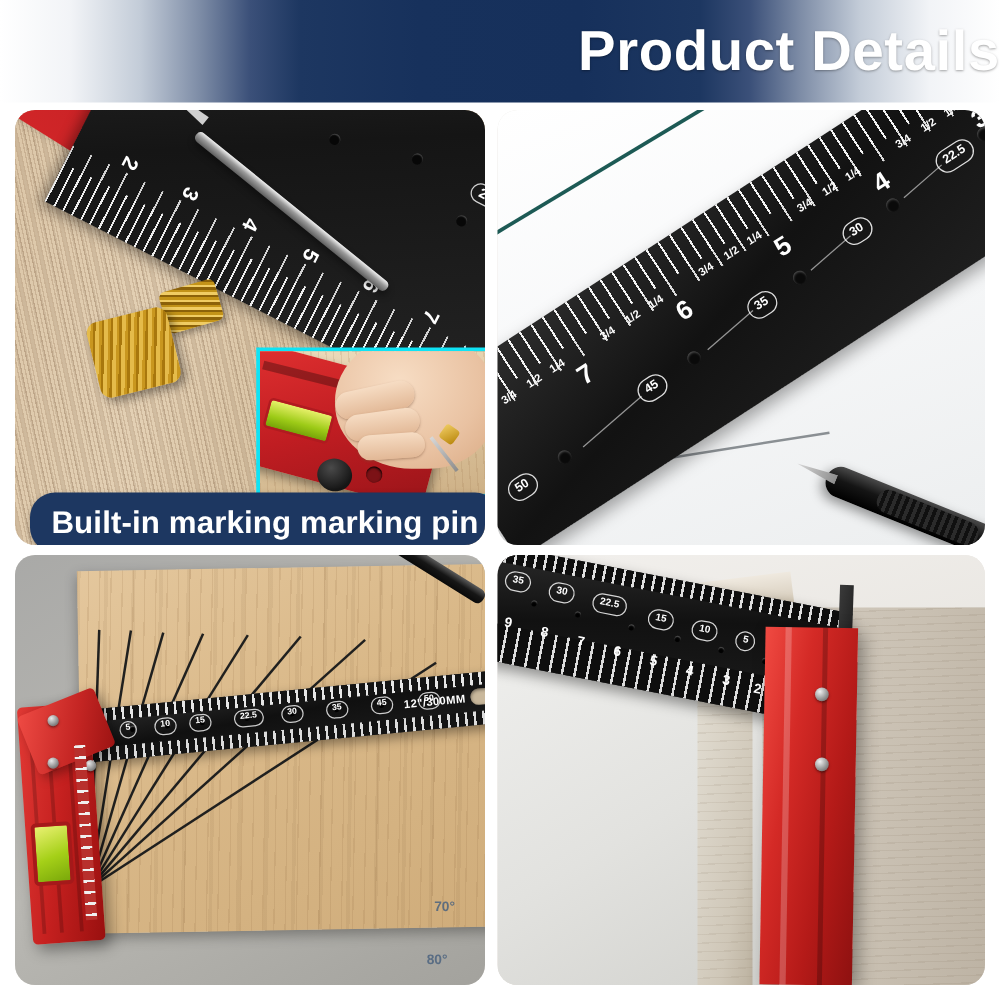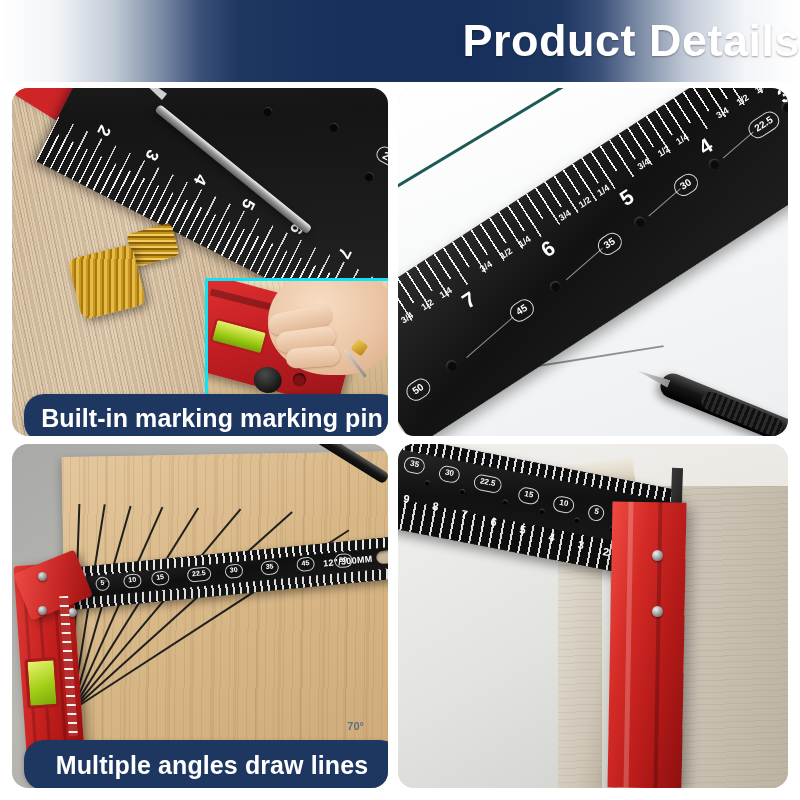--- a/index.html
+++ b/index.html
@@ -605,23 +605,20 @@
       <div class="vial3"></div>
       <div class="scale-strip"></div>
 
       <div class="pencil3">
         
       </div>
 
       <div class="angle-mark" style="right:24px;top:276px;">70°</div>
       <div class="angle-mark" style="right:30px;top:318px;">80°</div>
     </div>
-    <div class="caption cap3">
-      <span>Multiple angles draw lines</span>
-    </div>
   </div>
 
   <div class="panel p4">
     <div class="photo">
       <div class="bg4"></div>
       <div class="wall-right"></div>
       <div class="door-opening"></div>
       <div class="frame-top"></div>
       <div class="frame-left"></div>
 

